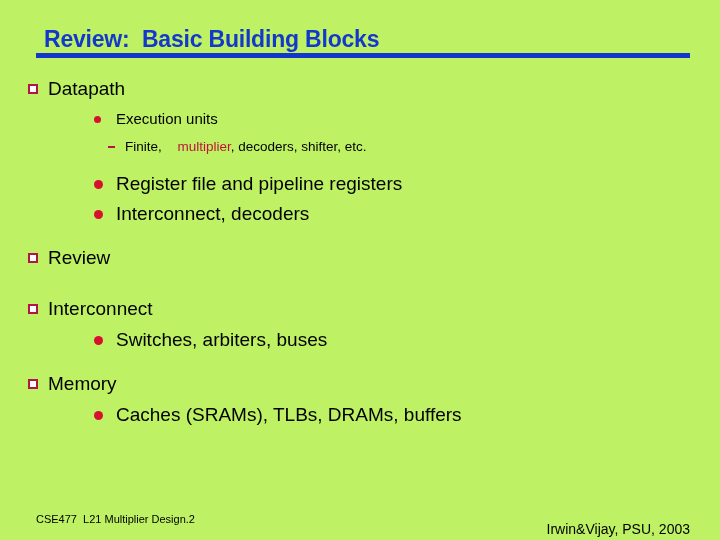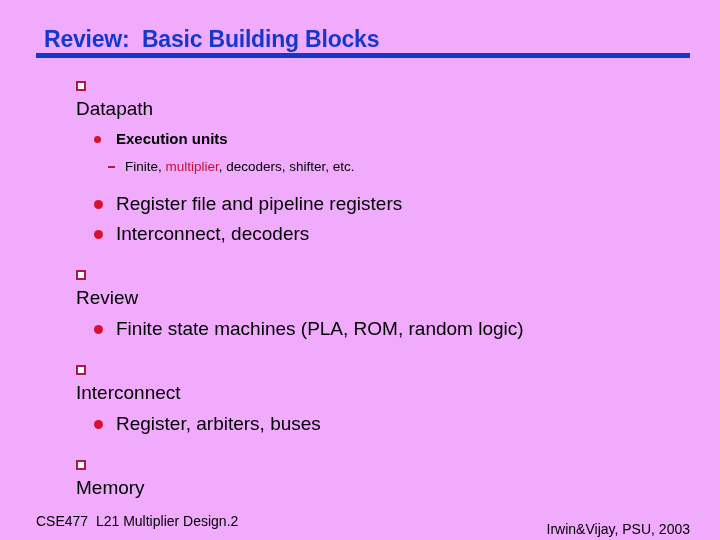--- a/index.html
+++ b/index.html
@@ -12,21 +12,21 @@
     height: 540px;
     overflow: hidden;
     font-family: "Liberation Sans", sans-serif;
     color: #000000;
     position: relative;
   }
 
   .slide {
     position: absolute;
     inset: 0;
-    background: #f0abfc;
+    background: #bef264;
   }
 
   
   .title-block {
     position: absolute;
     left: 36px;
     top: 26px;
     width: 654px;
   }
   .title-text {
@@ -53,23 +53,22 @@
     width: 720px;
   }
 
   .row {
     display: flex;
     align-items: flex-start;
   }
 
   
   .lvl1 {
-    padding-left: 76px;
+    padding-left: 28px;
     margin-bottom: 0;
-    flex-direction: column;
   }
   .lvl1 .marker {
     width: 20px;
     flex: 0 0 20px;
     display: flex;
     align-items: center;
     justify-content: flex-start;
     height: 26px;
   }
   .sq {
@@ -106,21 +105,21 @@
     background: #D81030;
   }
   .lvl2 .txt {
     font-size: 19px;
     line-height: 24px;
     white-space: pre;
   }
   
   .lvl2.small .marker { height: 22px; width: 22px; flex: 0 0 22px; }
   .lvl2.small .dot { width: 7px; height: 7px; }
-  .lvl2.small .txt { font-size: 15px; line-height: 22px; font-weight: bold; }
+  .lvl2.small .txt { font-size: 15px; line-height: 22px; }
 
   
   .lvl3 {
     padding-left: 108px;
   }
   .lvl3 .marker {
     width: 17px;
     flex: 0 0 17px;
     height: 21px;
     display: flex;
@@ -130,40 +129,40 @@
     display: inline-block;
     width: 7px;
     height: 2px;
     background: #B01844;
   }
   .lvl3 .txt {
     font-size: 13.5px;
     line-height: 21px;
     white-space: pre;
   }
-  .hl { color: #C0143C; }
+  .hl { color: #C0143C; margin-left: 12px; }
 
   
   .gap-sm { height: 6px; }
   .gap-md { height: 15px; }
   .gap-lg { height: 19px; }
 
   
   .footer {
     position: absolute;
     left: 0;
     top: 513px;
     width: 720px;
     height: 16px;
   }
   .footer-left {
     position: absolute;
     left: 36px;
     top: 0;
-    font-size: 14px;
+    font-size: 11px;
     color: #000000;
     white-space: pre;
   }
   .footer-right {
     position: absolute;
     right: 30px;
     top: 8px;
     font-size: 14px;
     color: #000000;
     white-space: pre;
@@ -228,56 +227,56 @@
 
     <div class="row lvl1">
       <span class="marker">
           <span class="sq"></span>
         </span>
       <span class="txt">Review</span>
     </div>
 
     <div class="gap-sm"></div>
 
-    <div class="row lvl2">
-      <span class="marker">
-          <span class="dot"></span>
-        </span>
-      <span class="txt">Finite state machines (PLA, ROM, random logic)</span>
-    </div>
 
     <div class="gap-lg"></div>
 
     <div class="row lvl1">
       <span class="marker">
           <span class="sq"></span>
         </span>
       <span class="txt">Interconnect</span>
     </div>
 
     <div class="gap-sm"></div>
 
     <div class="row lvl2">
       <span class="marker">
           <span class="dot"></span>
         </span>
-      <span class="txt">Register, arbiters, buses</span>
+      <span class="txt">Switches, arbiters, buses</span>
     </div>
 
     <div class="gap-lg"></div>
 
     <div class="row lvl1">
       <span class="marker">
           <span class="sq"></span>
         </span>
       <span class="txt">Memory</span>
     </div>
 
     <div class="gap-sm"></div>
 
+    <div class="row lvl2">
+      <span class="marker">
+          <span class="dot"></span>
+        </span>
+      <span class="txt">Caches (SRAMs), TLBs, DRAMs, buffers</span>
+    </div>
 
   </div>
 
   <div class="footer">
     <div class="footer-left">CSE477  L21 Multiplier Design.2</div>
     <div class="footer-right">Irwin&amp;Vijay, PSU, 2003</div>
   </div>
 
 </div>
 

